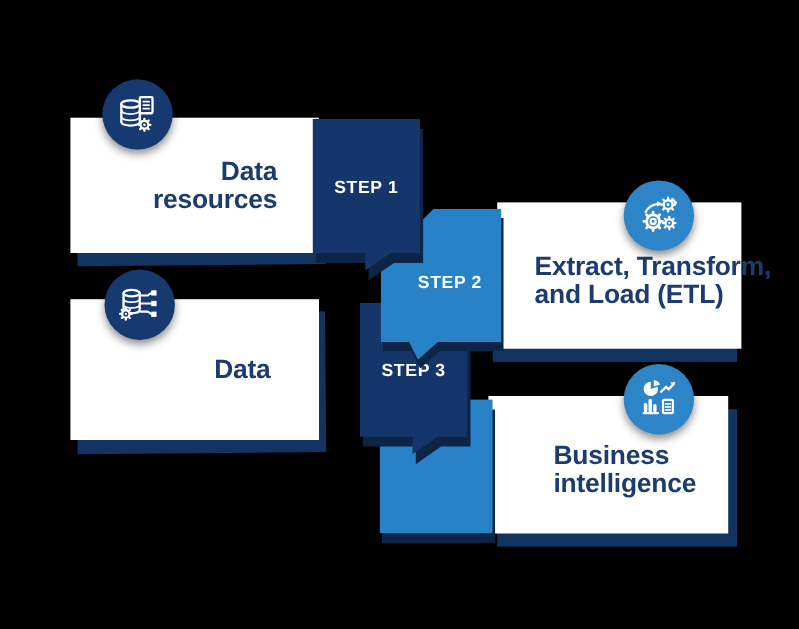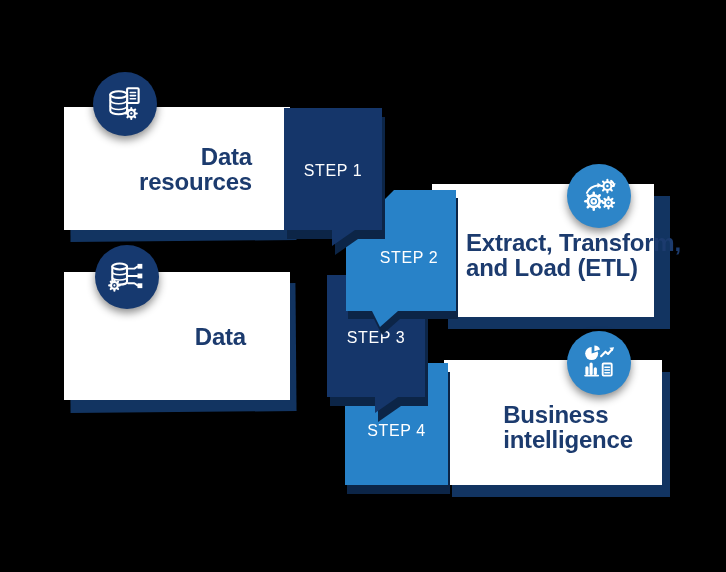--- a/index.html
+++ b/index.html
@@ -19,34 +19,34 @@
   
   .depth-strip{position:absolute;background:var(--depth);z-index:1;}
   .strip1{left:70px;top:118px;width:226px;height:123px;transform:rotate(-0.5deg);}
   .strip2{left:448px;top:196px;width:222px;height:133px;}
   .strip3{left:70px;top:284px;width:226px;height:128px;transform:rotate(-0.5deg);}
   .strip4{left:452px;top:372px;width:218px;height:125px;}
 
   
   .card{position:absolute;background:var(--card);z-index:2;display:flex;align-items:center;}
   .card1{left:64px;top:107px;width:226px;height:123px;justify-content:flex-end;padding-right:38px;box-sizing:border-box;}
-  .card2{left:432px;top:184px;width:222px;height:133px;justify-content:flex-start;padding-left:34px;padding-top:8px;box-sizing:border-box;}
+  .card2{left:452px;top:184px;width:222px;height:133px;justify-content:flex-start;padding-left:34px;padding-top:8px;box-sizing:border-box;}
   .card3{left:64px;top:272px;width:226px;height:128px;justify-content:flex-end;padding-right:44px;box-sizing:border-box;}
   .card4{left:444px;top:360px;width:218px;height:125px;justify-content:center;padding-left:30px;padding-top:8px;box-sizing:border-box;}
   .card-title{color:var(--titletext);font-size:24px;font-weight:600;line-height:25px;letter-spacing:-0.2px;}
   .card-title span{display:block;white-space:nowrap;}
   .ta-right{text-align:right;}
   .ta-left{text-align:left;}
 
   
   .tab{position:absolute;}
   .tab .shape{position:absolute;left:0;top:0;width:100%;height:100%;}
   .tab .shape.shadow{background:var(--shadow);}
   .tab .tab-label{position:absolute;left:0;right:0;text-align:center;color:#fff;
-       font-size:16px;font-weight:400;letter-spacing:0.6px;z-index:3;}
+       font-size:16px;font-weight:700;letter-spacing:0.6px;z-index:3;}
 
   
   .tab13 .shape{
     clip-path:polygon(0 0,98px 0,98px 122px,71px 122px,48px 138px,48px 122px,0 122px);
   }
   .tab1{left:284px;top:108px;width:98px;height:140px;z-index:6;}
   .tab3{left:284px;top:275px;width:98px;height:140px;z-index:4;margin-left:43px;}
   .tab13 .shape.shadow{transform:translate(3px,9px);}
   .tab13 .shape.main{background:var(--navy);}
   .tab1 .tab-label,.tab3 .tab-label{top:54px;}
@@ -203,21 +203,20 @@
   <div>
     <div class="card card4">
       <div class="card-title ta-left">
         <span>Business</span>
         <span>intelligence</span>
       </div>
     </div>
     <div class="tab tab4">
       <div class="shape shadow"></div>
       <div class="shape main"></div>
-      <span class="tab-label">STEP 4</span>
     </div>
     <div class="icon-circle icon-blue icon4">
       <svg viewBox="0 0 40 40" stroke-linecap="round" stroke-linejoin="round">
         <circle cx="13" cy="11" r="6.2" fill="#fff"></circle>
         <path d="M13 11L13 3.6A7.4 7.4 0 0 1 20 8.6Z" fill="#2d85c8"></path>
         <path d="M15.6 8.8L15.6 3.4A6 6 0 0 1 21 7.2Z" fill="#fff"></path>
         <path d="M22 13.5l4.2-4.3 2.4 2.2 4-4.6" fill="none" stroke="#fff" stroke-width="2"></path>
         <path d="M34.4 5l-4.6.4 3 3.4z" fill="#fff"></path>
         <path d="M8.5 30v-5.5 M12.5 30v-9 M16.5 30v-4.5" stroke="#fff" stroke-width="3" fill="none"></path>
         <path d="M6.8 32h12.4" stroke="#fff" stroke-width="1.8" fill="none"></path>

